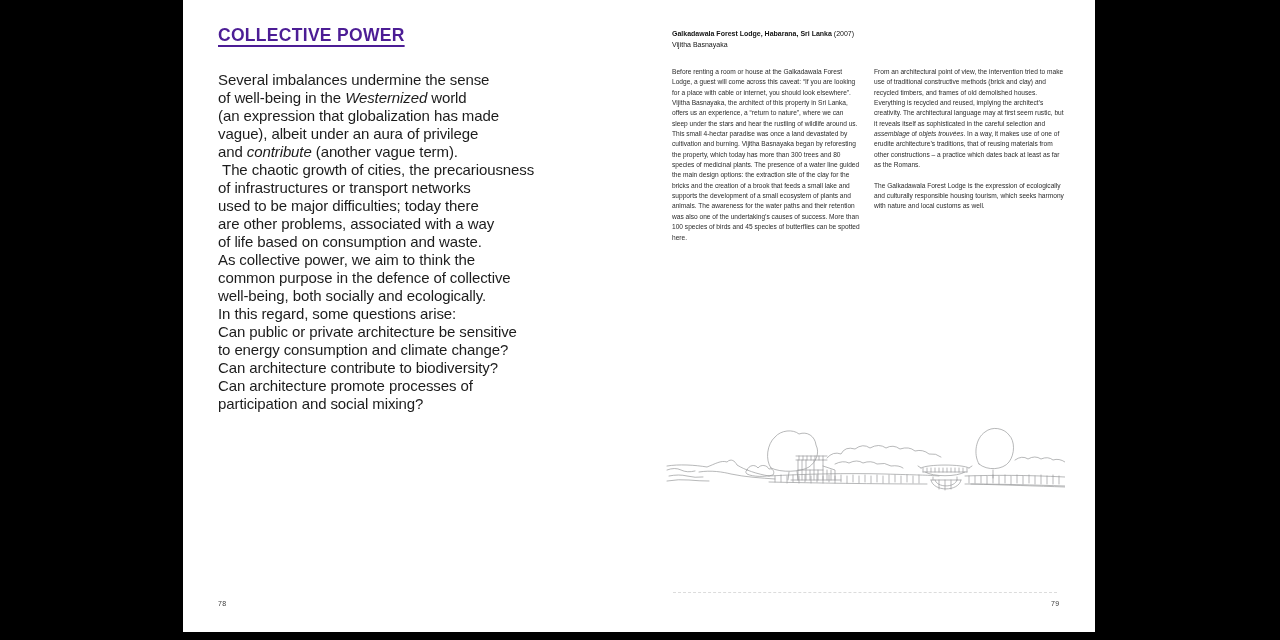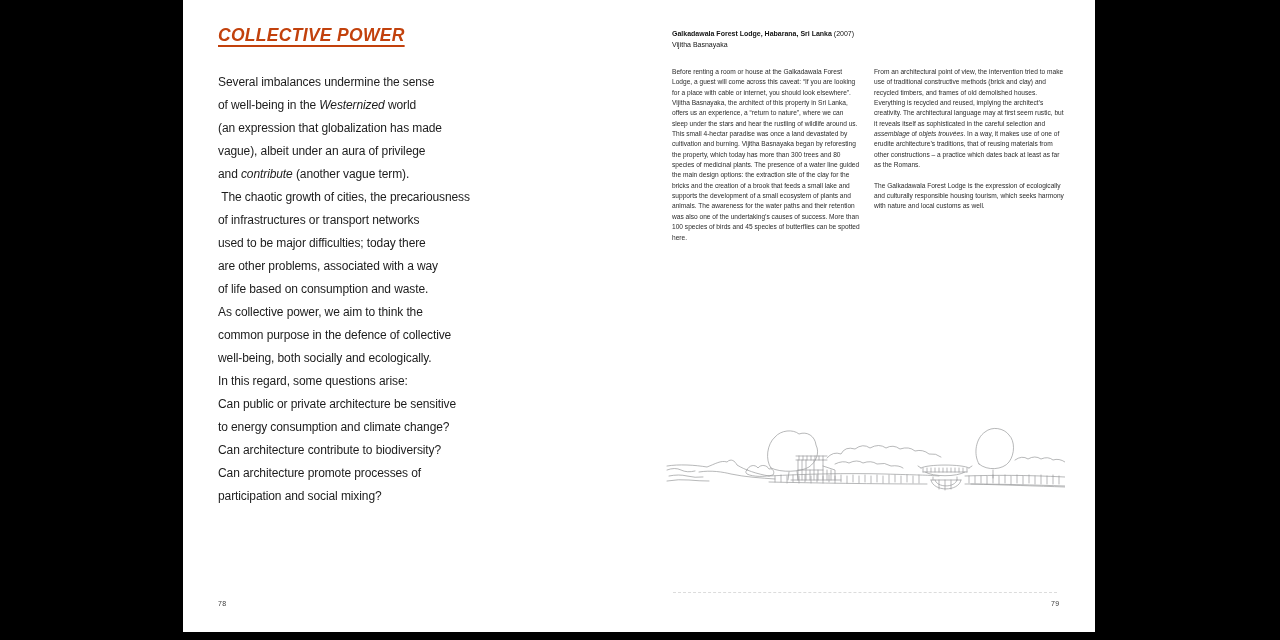--- a/index.html
+++ b/index.html
@@ -10,29 +10,28 @@
     font-family:"Liberation Sans", sans-serif;
   }
   .spread {
     position:absolute; left:183px; top:0; width:912px; height:632px;
     background:#fff;
   }
   
   .heading {
     position:absolute; left:35px; top:25px;
     font-size:17.5px; font-weight:700; letter-spacing:.3px;
-    color:#c2410c;
+    color:#4c1d95;
     text-decoration:underline;
     text-decoration-thickness:1.6px;
     text-underline-offset:4px;
-    font-style:italic;
   }
   .bodytext {
     position:absolute; left:35px; top:71px; width:450px;
-    font-size:12px; line-height:23px; letter-spacing:-.1px;
+    font-size:15px; line-height:18px; letter-spacing:-.1px;
     color:#1c1c1c; white-space:pre-line;
   }
   .bodytext em, .col em { font-style:italic; }
   .pagenum {
     position:absolute; font-size:7px; color:#3a3a3a; letter-spacing:.3px;
   }
   .pagenum.pn-left  { left:35px;  top:600px; }
   .pagenum.pn-right { left:868px; top:600px; }
   
   .proj-head {

